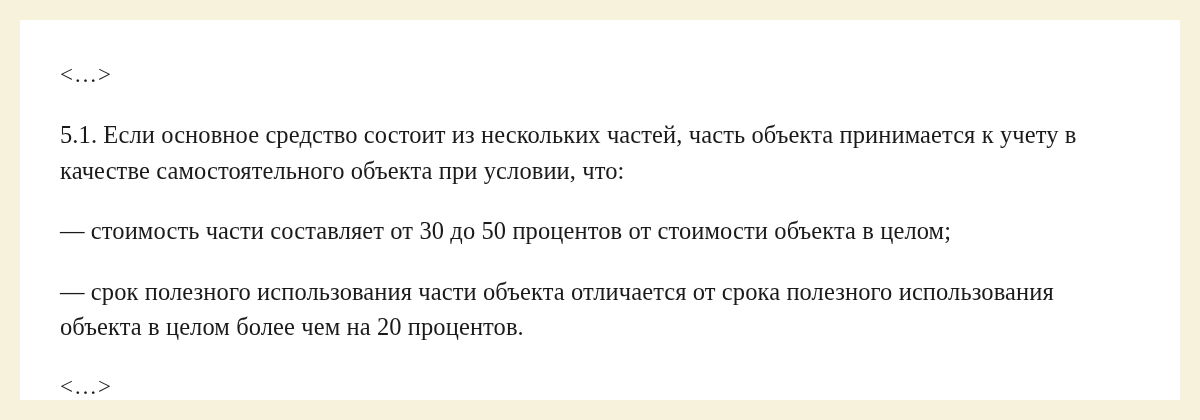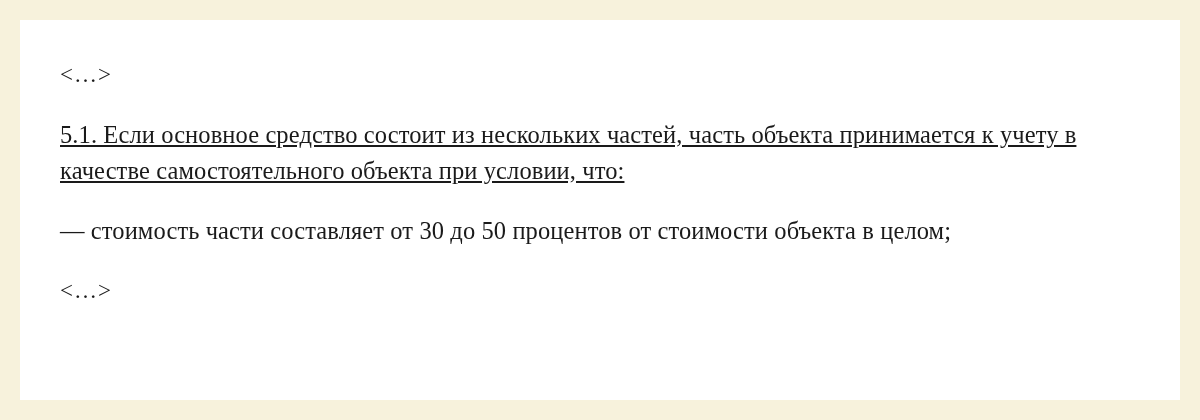--- a/index.html
+++ b/index.html
@@ -47,31 +47,31 @@
   .para.ellipsis {
     font-size: 23px;
     letter-spacing: 1px;
     margin-bottom: 26px;
   }
   .para.last {
     margin-bottom: 0;
   }
   .para.clause {
     margin-bottom: 25px;
-    text-decoration: underline;
   }
   .para.dash {
     margin-bottom: 25px;
   }
 </style>
 </head>
 <body>
 
 <div id="page">
   <div id="paper">
     <div id="doc-body">
       <p class="para ellipsis">&lt;…&gt;</p>
       <p class="para clause">5.1. Если основное средство состоит из нескольких частей, часть объекта принимается к учету в качестве самостоятельного объекта при условии, что:</p>
       <p class="para dash">— стоимость части составляет от 30 до 50 процентов от стоимости объекта в целом;</p>
+      <p class="para dash">— срок полезного использования части объекта отличается от срока полезного использования объекта в целом более чем на 20 процентов.</p>
       <p class="para ellipsis last">&lt;…&gt;</p>
     </div>
   </div>
 </div>
 
 </body></html>

